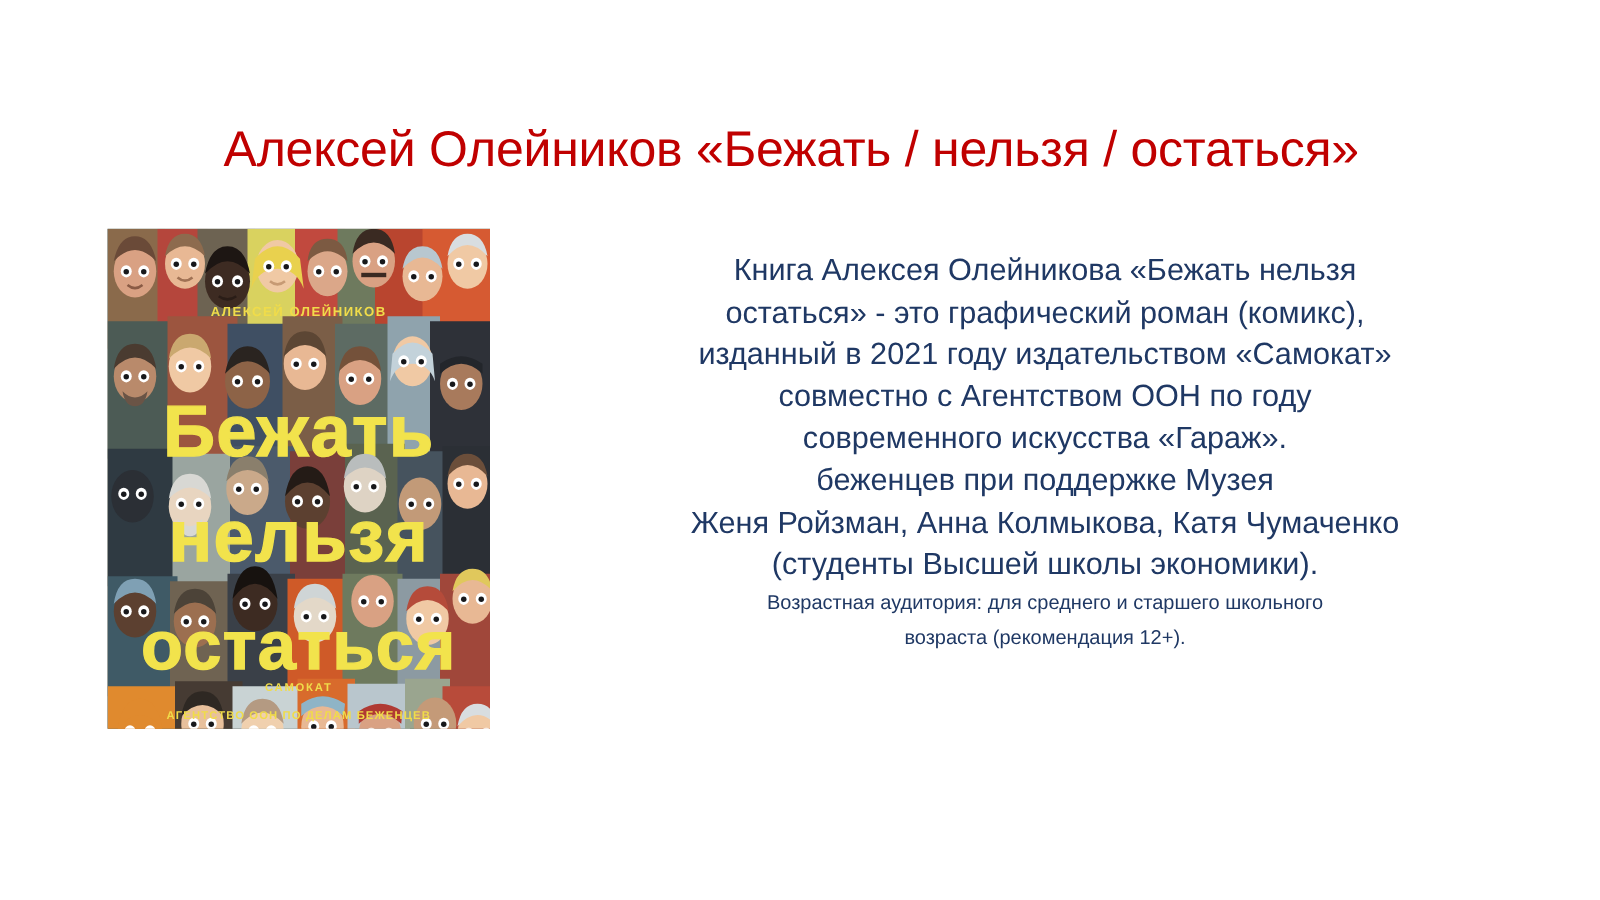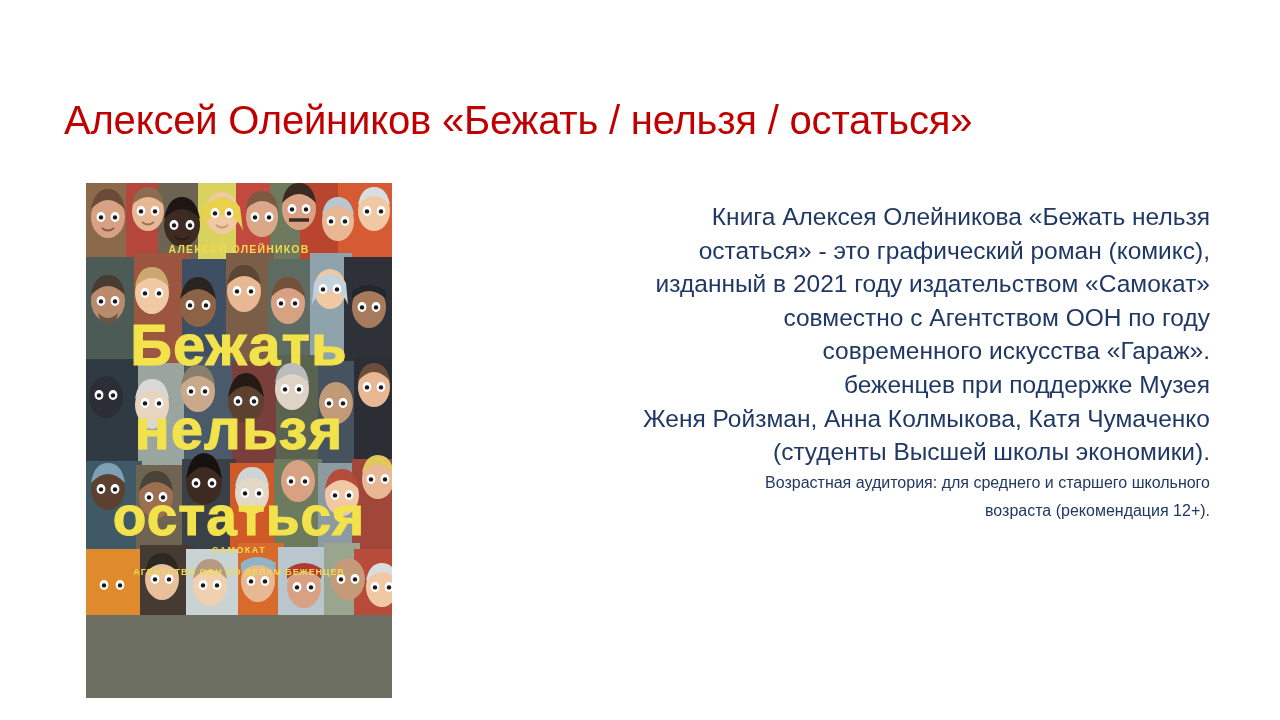--- a/index.html
+++ b/index.html
@@ -18,51 +18,51 @@
 
   .slide {
     position: absolute;
     inset: 0;
     background: #ffffff;
   }
 
   
   .slide-title {
     position: absolute;
-    left: 64px;
+    left: 48px;
     top: 70px;
     width: 1170px;
-    text-align: left;
+    text-align: center;
     color: #C00000;
     font-size: 40px;
     font-weight: 400;
     line-height: 1.15;
     white-space: nowrap;
     letter-spacing: -0.2px;
   }
 
   
   .cover-wrap {
     position: absolute;
     left: 86px;
     top: 183px;
     width: 306px;
-    height: 515px;
+    height: 400px;
     overflow: hidden;
     background: #6d6f63;
   }
   .cover-svg { display: block; width: 306px; height: 432px; }
 
   
   .body-block {
     position: absolute;
     left: 462px;
     top: 200px;
     width: 748px;
-    text-align: right;
+    text-align: center;
     color: #1F3864;
   }
   .para-main {
     font-size: 24.5px;
     line-height: 33.6px;
     font-weight: 400;
   }
   .para-small {
     font-size: 16px;
     line-height: 28px;

